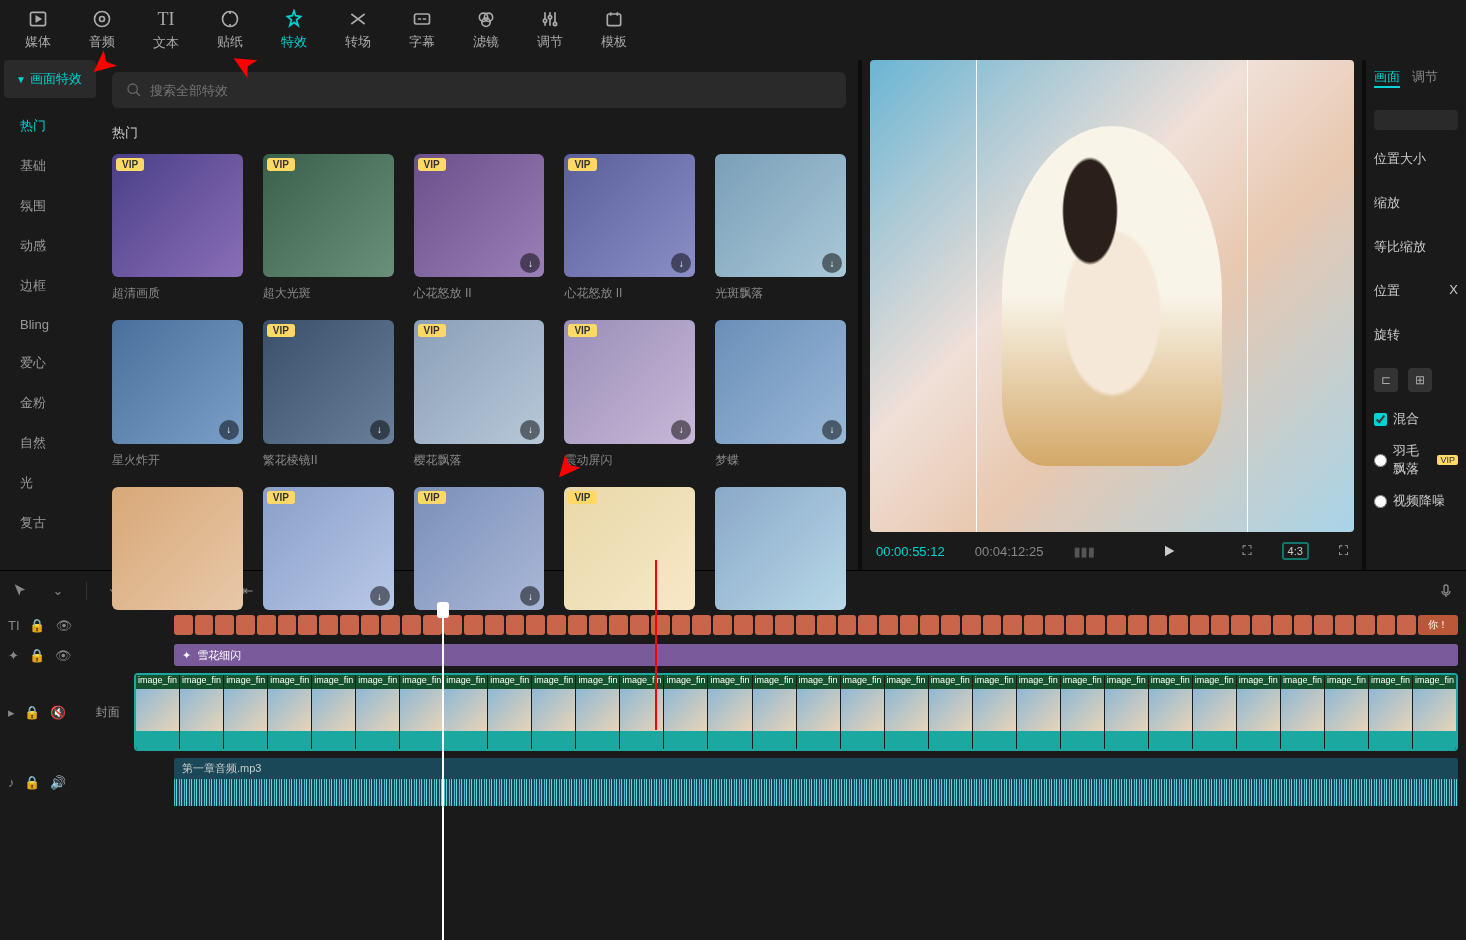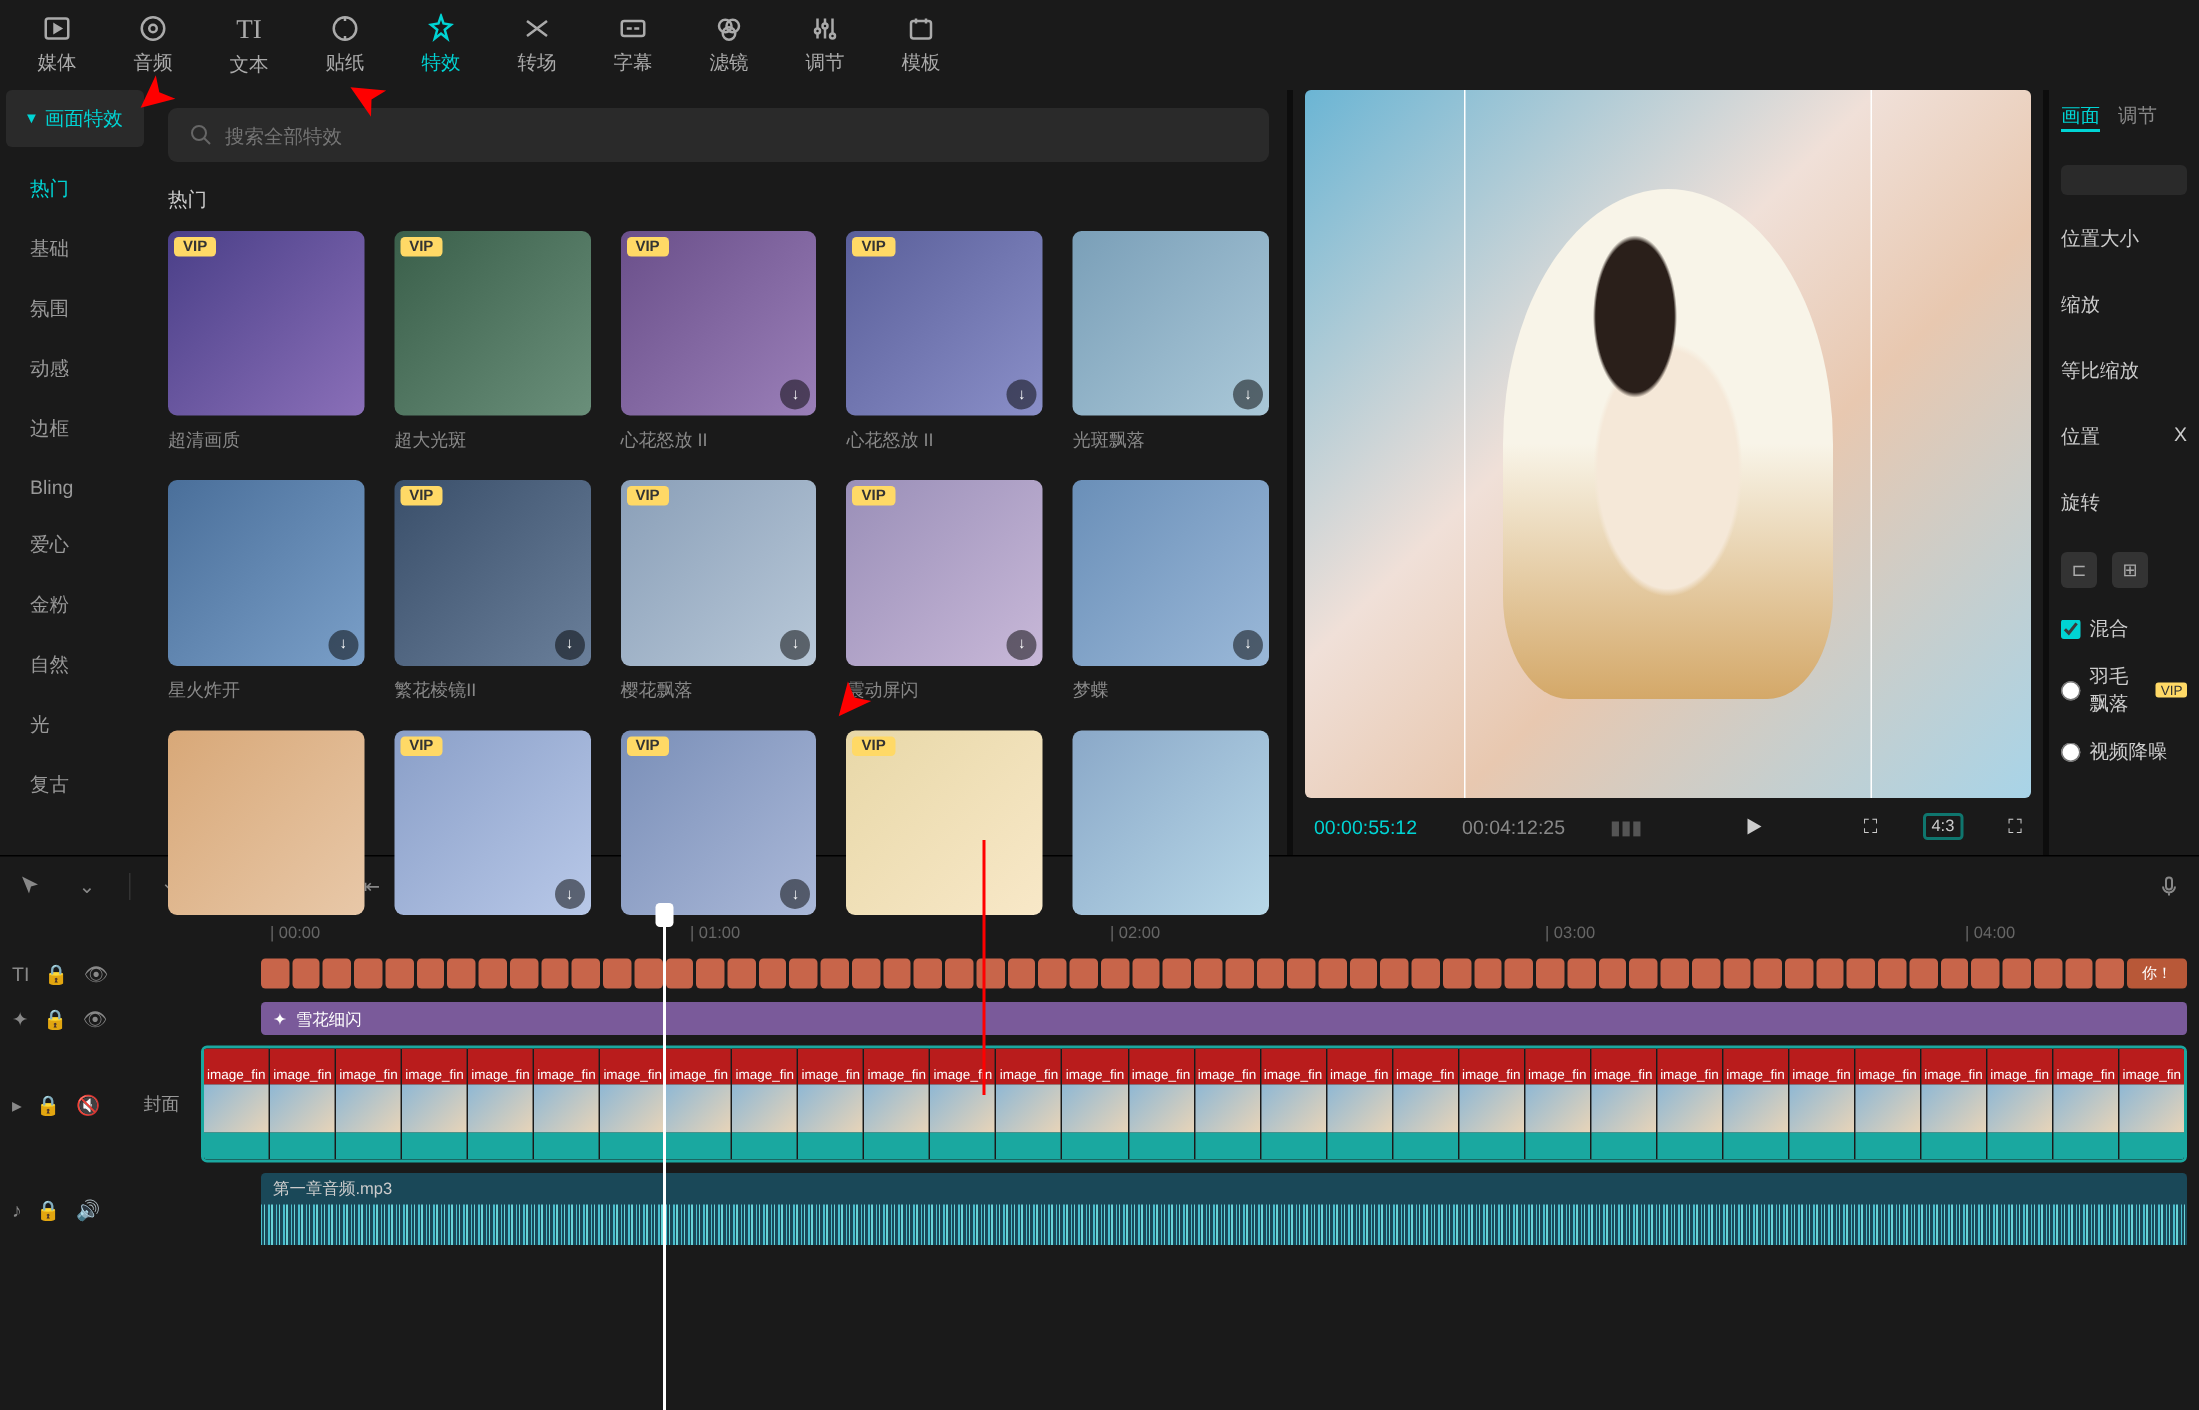--- a/index.html
+++ b/index.html
@@ -60,21 +60,21 @@
 .track-row.med{height:56px}
 .track-icons{width:100px;display:flex;align-items:center;gap:10px;color:#888}
 .track-label{width:50px;color:#999;font-size:12px;text-align:center}
 .track-content{flex:1;display:flex;align-items:center;height:100%;position:relative}
 .text-track{display:flex;gap:2px;width:100%;height:20px}
 .text-seg{flex:1;background:#c8654a;border-radius:3px}
 .text-end{width:40px;background:#b85838;border-radius:3px;display:flex;align-items:center;justify-content:center;font-size:10px;color:#fff}
 .effect-track{width:100%;height:22px;background:#7a5a9a;border-radius:3px;display:flex;align-items:center;padding:0 8px;gap:6px;color:#fff;font-size:11px}
 .video-track{width:100%;height:78px;display:flex;gap:1px;border:2px solid #1aa8a0;border-radius:4px;overflow:hidden}
 .video-clip{flex:1;display:flex;flex-direction:column;background:#2a2a2a}
-.clip-label{height:14px;background:#b91c1c;font-size:9px;color:#fff;padding:12px 2px;overflow:hidden;white-space:nowrap}
+.clip-label{height:14px;background:#14532d;font-size:9px;color:#fff;padding:0 2px;overflow:hidden;white-space:nowrap}
 .clip-thumb{flex:1;background:linear-gradient(135deg,#8fb8d4,#e8d4b8)}
 .clip-cyan{height:18px;background:#1aa8a0}
 .audio-track{width:100%;height:48px;background:#1a4858;border-radius:3px;display:flex;flex-direction:column}
 .audio-label{padding:3px 8px;font-size:11px;color:#ccc}
 .audio-wave{flex:1;background:repeating-linear-gradient(90deg,#4abfcf 0,#4abfcf 1px,#1a4858 1px,#1a4858 2px,#68d4d8 2px,#68d4d8 3px,#1a4858 3px,#1a4858 5px)}
 .arrow{position:absolute;color:#ff0000;font-size:32px;z-index:20;pointer-events:none}
 .arrow-line{position:absolute;width:2px;background:#ff0000;z-index:20;pointer-events:none}
 .ti-icon{width:16px;height:16px}
 </style>
 </head>
@@ -362,27 +362,20 @@
   <span class="tl-btn">
       <svg class="ti-icon" viewBox="0 0 24 24" fill="none" stroke="currentColor" stroke-width="2">
         <rect x="9" y="3" width="6" height="12" rx="3"></rect>
         <path d="M6 12a6 6 0 0012 0M12 18v3"></path>
       </svg>
     </span>
 </div>
 
 <div class="timeline" style="position:relative">
   <div class="playhead"></div>
-  <div class="ruler" id="ruler">
-      <span class="ruler-mark" style="left: 10px;">| 00:00</span>
-      <span class="ruler-mark" style="left: 290px;">| 01:00</span>
-      <span class="ruler-mark" style="left: 570px;">| 02:00</span>
-      <span class="ruler-mark" style="left: 860px;">| 03:00</span>
-      <span class="ruler-mark" style="left: 1140px;">| 04:00</span>
-    </div>
 
   <div class="track-row">
     <div class="track-icons">
         <span>TI</span>
         <span>🔒</span>
         <span>👁</span>
       </div>
     <div class="track-label"></div>
     <div class="track-content">
         <div class="text-track" id="text-track">

